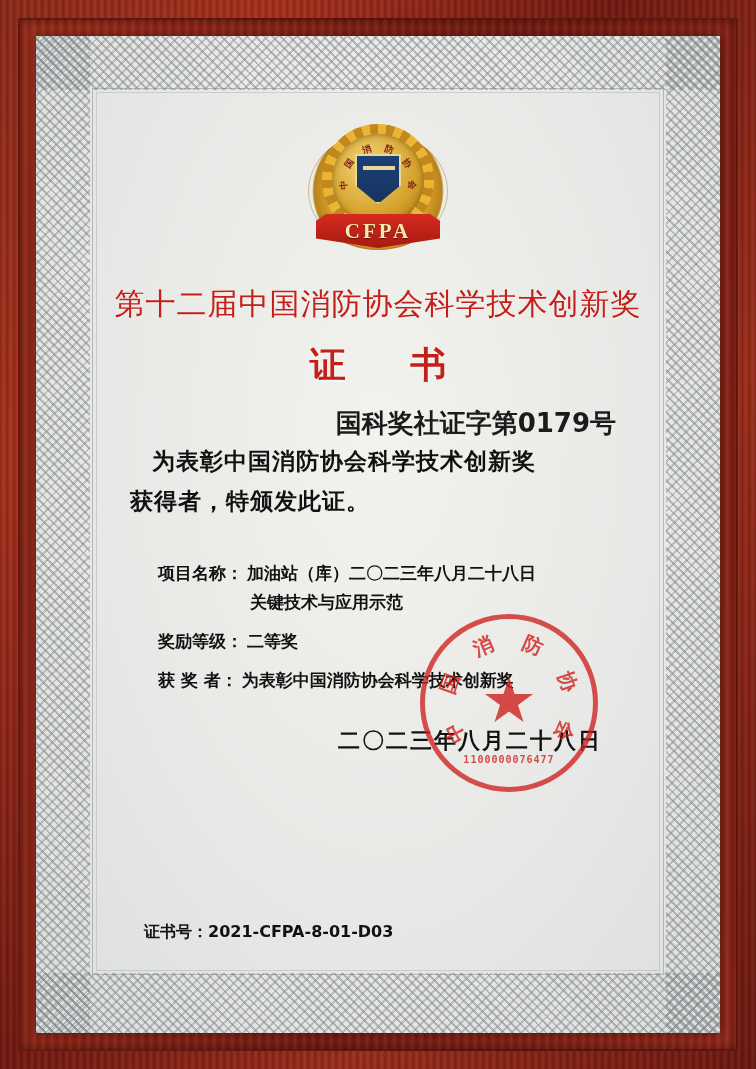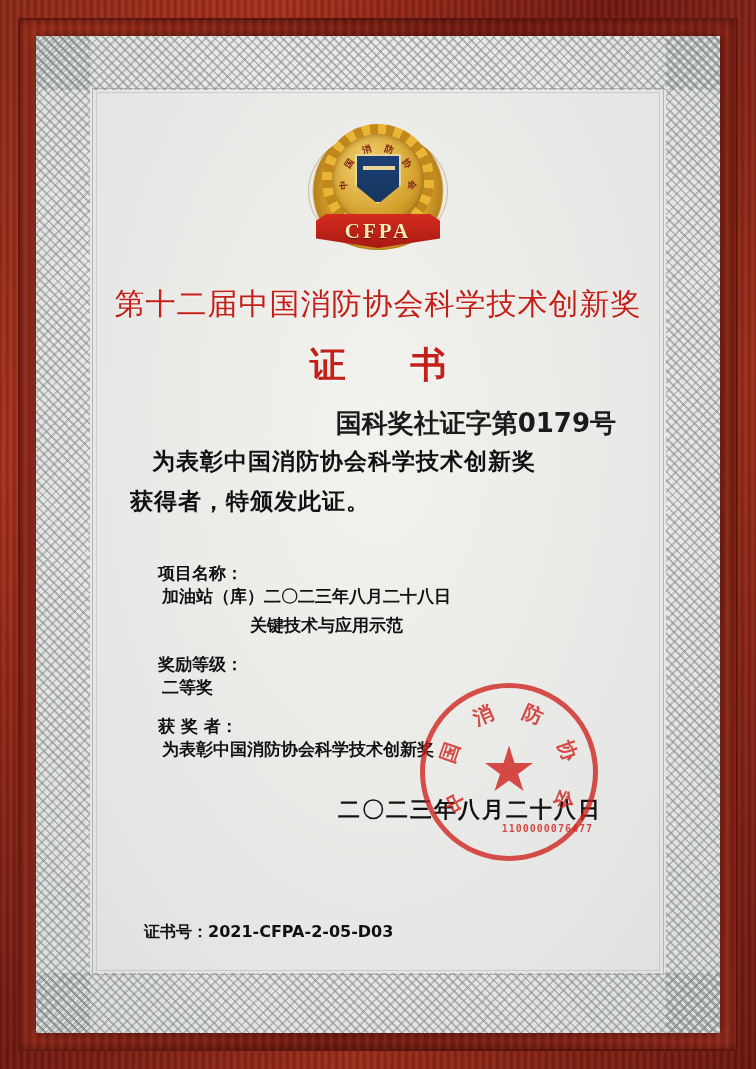--- a/index.html
+++ b/index.html
@@ -118,21 +118,21 @@
     font-size:26px;font-weight:bold;color:#1b1b1b;
     font-family:"DejaVu Sans","Liberation Sans",sans-serif;
   }
   .body-lines{font-size:23px;color:#111;line-height:1.75;
     font-family:"DejaVu Sans","Liberation Sans",sans-serif;font-weight:bold;}
   .body-lines .l1{padding-left:52px;letter-spacing:1px;}
   .body-lines .l2{padding-left:30px;letter-spacing:1px;}
 
   .fields{margin-top:40px;font-size:17px;color:#111;
     font-family:"DejaVu Sans","Liberation Sans",sans-serif;font-weight:bold;}
-  .field-row{display:flex;margin-bottom:16px;padding-left:58px;flex-direction:column;}
+  .field-row{display:flex;margin-bottom:16px;padding-left:58px;}
   .field-label{white-space:nowrap;}
   .field-value{margin-left:4px;}
   .field-value2{padding-left:150px;margin-top:-10px;margin-bottom:16px;}
 
   .date-row{
     position:relative;text-align:right;padding-right:54px;margin-top:34px;
     font-size:22px;font-weight:bold;color:#111;letter-spacing:2px;
     font-family:"DejaVu Sans","Liberation Sans",sans-serif;
   }
   
@@ -145,21 +145,21 @@
     position:absolute;left:50%;top:50%;transform:translate(-50%,-52%);
     width:50px;height:50px;background:rgba(206,32,28,.8);
     clip-path:polygon(50% 0%,61% 35%,98% 35%,68% 57%,79% 91%,50% 70%,21% 91%,32% 57%,2% 35%,39% 35%);
   }
   .seal .arc{
     position:absolute;left:0;top:0;width:168px;height:168px;
     font-size:20px;font-weight:bold;
   }
   .seal .arc span{position:absolute;left:50%;top:50%;font-family:"DejaVu Sans",sans-serif;}
   .seal .code{
-    position:absolute;left:0;bottom:22px;width:100%;text-align:right;
+    position:absolute;left:0;bottom:22px;width:100%;text-align:center;
     font-size:10px;letter-spacing:1px;font-family:"DejaVu Sans Mono",monospace;
     color:rgba(206,32,28,.8);
   }
   .cert-no{
     position:absolute;left:44px;bottom:24px;font-size:16px;font-weight:bold;color:#111;
     font-family:"DejaVu Sans","Liberation Sans",sans-serif;
   }
 </style>
 </head>
 <body>
@@ -233,18 +233,18 @@
               <span style="transform: translate(-50%, -50%) translate(24.8px, -56.8px) rotate(23.6deg);">防</span>
               <span style="transform: translate(-50%, -50%) translate(58.6px, -20.4px) rotate(70.8deg);">协</span>
               <span style="transform: translate(-50%, -50%) translate(54.7px, 29.1px) rotate(118deg);">会</span>
             </div>
           <div class="star"></div>
           <div class="code">1100000076477</div>
         </div>
       </div>
 
       <div class="cert-no">
-        <span>证书号：</span><span>2021-CFPA-2-05-D03</span>
+        <span>证书号：</span><span>2021-CFPA-8-01-D03</span>
       </div>
 
     </div>
   </div>
 </div>
 
 </body></html>

